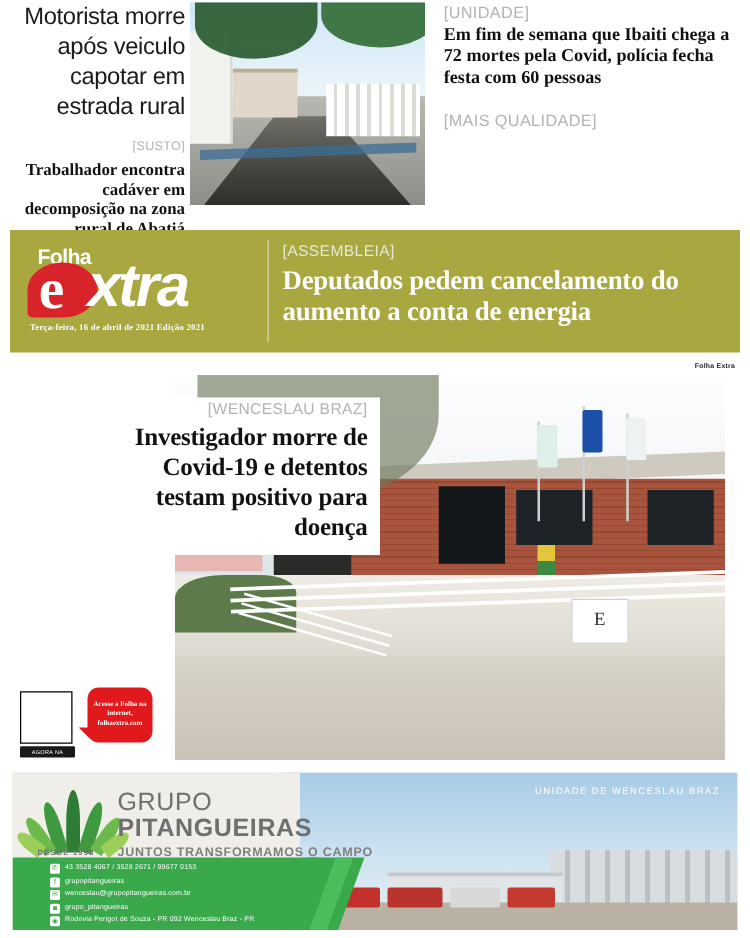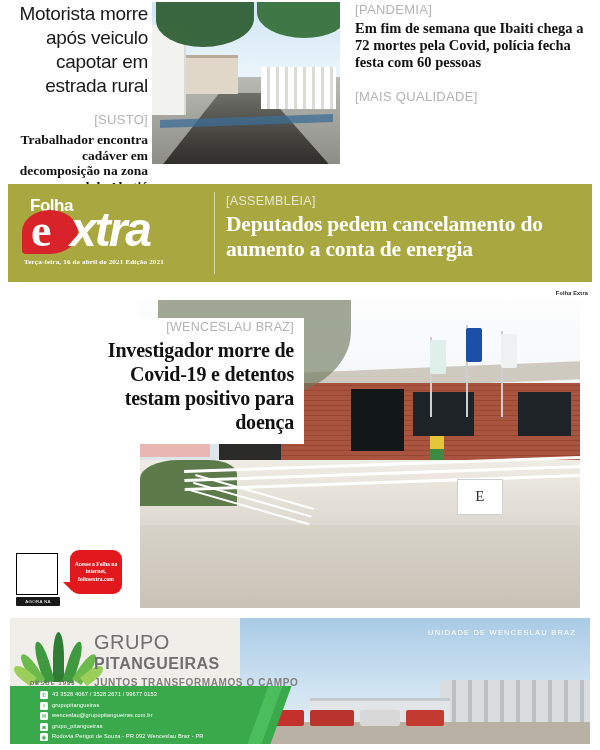--- a/index.html
+++ b/index.html
@@ -19,21 +19,21 @@
     position:absolute;left:8px;top:0;width:140px;height:178px;
     display:flex;flex-direction:column;align-items:flex-end;text-align:right;
   }
   .hl-lead{
     font-family:"Liberation Sans", sans-serif;
     font-size:19px;line-height:24px;font-weight:400;color:#1a1a1a;
     letter-spacing:-0.3px;margin-top:2px;
   }
   .kicker{
     font-family:"Liberation Sans", sans-serif;
-    font-size:13px;color:#b3b3b3;letter-spacing:0.3px;font-weight:400;
+    font-size:10px;color:#b3b3b3;letter-spacing:0.3px;font-weight:400;
     margin-top:14px;
   }
   .hl-sub{
     font-family:"Liberation Serif", serif;
     font-weight:700;font-size:13.5px;line-height:15.5px;color:#111;
     margin-top:5px;
   }
 
   .top-photo{
     position:absolute;left:152px;top:2px;width:188px;height:162px;
@@ -234,21 +234,21 @@
     width:46px;height:58px;background:#3aa94b;transform:skewX(-20deg);}
   .ad .slash{position:absolute;left:248px;top:68px;width:14px;height:58px;
     background:#4fbf5f;transform:skewX(-20deg);opacity:.9;}
   .ad .logo-leaf{position:absolute;left:22px;top:12px;width:54px;height:52px;}
   .ad .leaf{position:absolute;bottom:0;width:11px;border-radius:50% 50% 0 0;
     transform-origin:bottom center;}
   .ad .logo-text{position:absolute;left:84px;top:14px;}
   .ad .g1{font-family:"Liberation Sans", sans-serif;font-weight:400;
     font-size:20px;line-height:21px;color:#6f6f6f;letter-spacing:.5px;}
   .ad .g2{font-family:"Liberation Sans", sans-serif;font-weight:700;
-    font-size:16px;line-height:21px;color:#6f6f6f;letter-spacing:.5px;}
+    font-size:20px;line-height:21px;color:#6f6f6f;letter-spacing:.5px;}
   .ad .g3{font-family:"Liberation Sans", sans-serif;font-weight:700;
     font-size:10px;color:#7f7f7f;letter-spacing:.6px;margin-top:3px;}
   .ad .desde{position:absolute;left:20px;top:62px;
     font-family:"Liberation Sans", sans-serif;font-weight:700;
     font-size:6px;color:#6f6f6f;letter-spacing:1px;}
   .ad .contacts{position:absolute;left:30px;top:73px;width:200px;}
   .ad .crow{display:flex;align-items:flex-start;margin-bottom:2.5px;}
   .ad .cico{width:8px;height:8px;background:#fff;border-radius:1.5px;
     margin-right:4px;flex:none;display:flex;align-items:center;
     justify-content:center;font-size:5.5px;color:#3aa94b;line-height:8px;}
@@ -279,21 +279,21 @@
       <div class="road"></div>
       <div class="bldg"></div>
       <div class="tombs"></div>
       <div class="wall-l"></div>
       <div class="curb"></div>
       <div class="tree1"></div>
       <div class="tree2"></div>
     </div>
 
     <div class="top-right">
-      <div class="tr-kicker">[PANDEMIA]</div>
+      <div class="tr-kicker">[UNIDADE]</div>
       <div class="tr-head">Em fim de semana que Ibaiti chega a 72 mortes pela Covid, polícia fecha festa com 60 pessoas</div>
       <div class="tr-kicker">[MAIS QUALIDADE]</div>
     </div>
   </div>
 
   <div class="masthead-band">
     <div class="brand">
       <div class="folha">Folha</div>
       <div class="logo">
         <div class="e-blob"></div>

